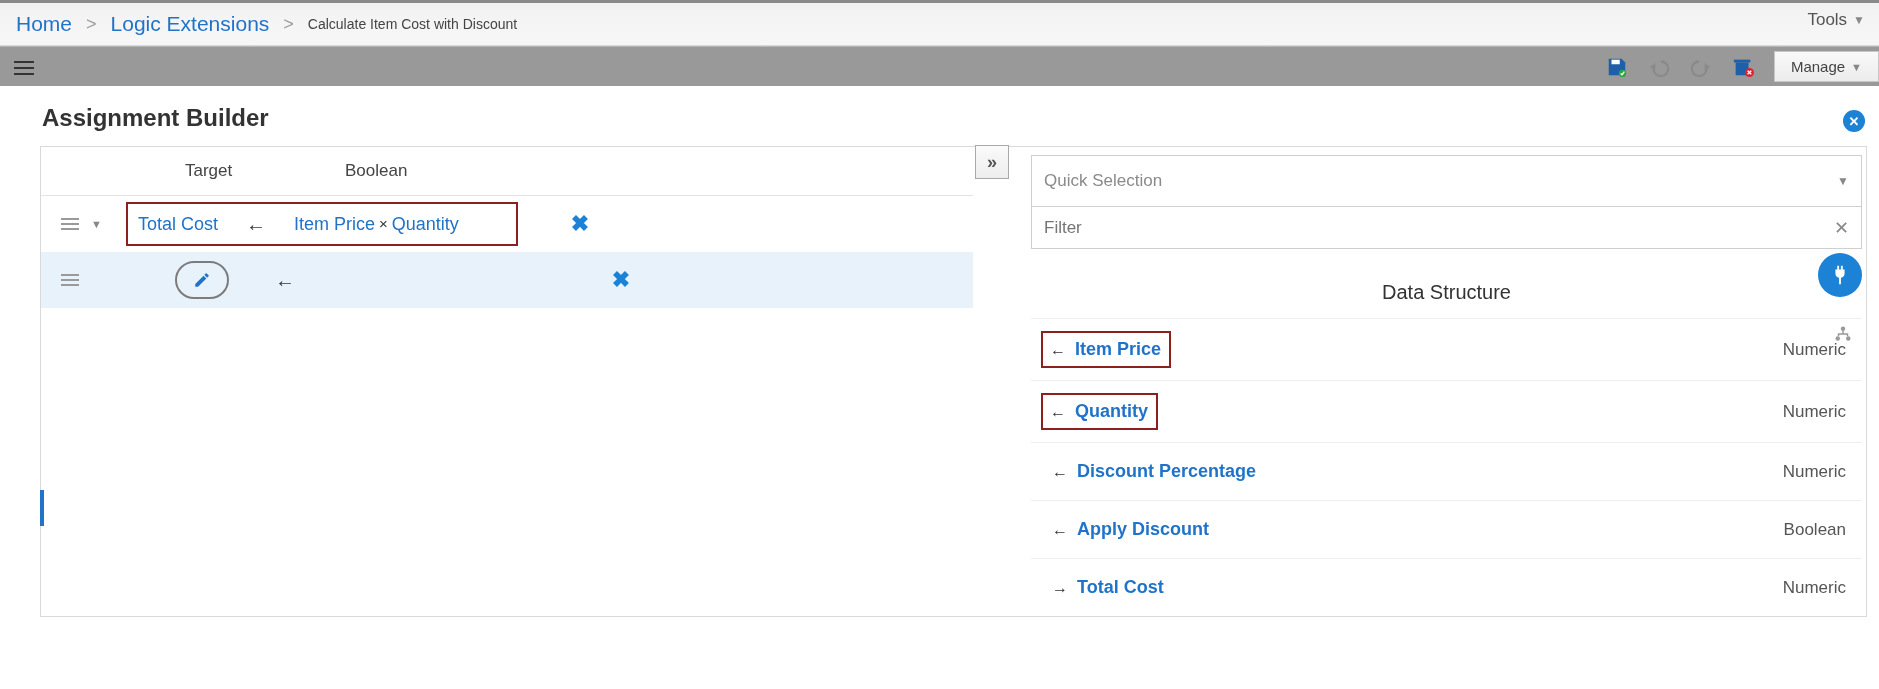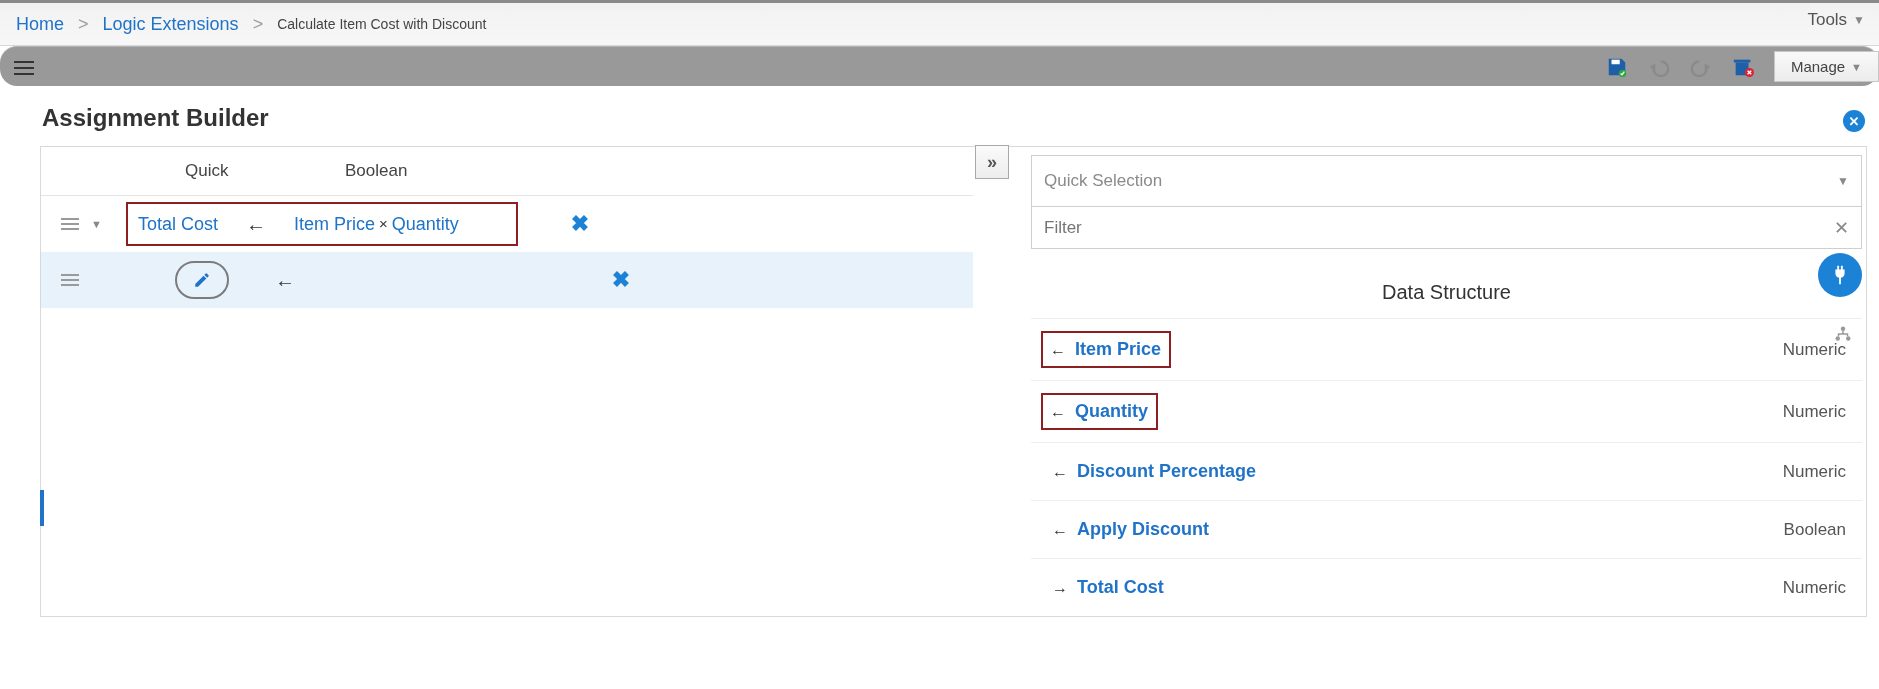--- a/index.html
+++ b/index.html
@@ -15,36 +15,35 @@
   .breadcrumb-bar {
     height: 46px;
     background: linear-gradient(to bottom, #f2f2f2, #f7f7f7);
     border-top: 3px solid #8a8a8a;
     border-bottom: 1px solid #d8d8d8;
     display: flex;
     align-items: center;
     padding: 0 16px;
     position: relative;
   }
-  .breadcrumb-bar a { color: #1f73c9; text-decoration: none; font-size: 18px; }
+  .breadcrumb-bar a { color: #1f73c9; text-decoration: none; font-size: 21px; }
   .breadcrumb-bar .sep { color: #9a9a9a; padding: 0 14px; font-size: 18px;}
   .breadcrumb-bar .current { color: #444; font-size: 14px;}
   .breadcrumb-bar .tools {
     position: absolute; right: 14px; top: 0; bottom: 8px; display: flex; align-items: center;
     color: #555; font-size: 17px; cursor: pointer;
   }
   .breadcrumb-bar .tools .chev { font-size: 12px; margin-left: 6px; color: #888;}
 
   
   .toolbar {
     height: 40px;
     background: #999999;
     border-top: 1px solid #b5b5b5;
     position: relative;
-    border-radius: 17px;
   }
   .hamburger { position: absolute; left: 14px; top: 10px; cursor: pointer; }
   .hamburger span { display:block; width:20px; height:2px; background:#333; margin:4px 0;}
   .toolbar-right {
     position: absolute; right: 0; top: 4px; display: flex; align-items: center; gap: 20px; padding-right: 0;
   }
   .toolbar-right .ticon { width: 22px; height: 22px; }
   .manage-btn {
     background: linear-gradient(#f9f9f9,#ececec);
     border: 1px solid #c7c7c7;
@@ -270,21 +269,21 @@
     <div class="modal-title">Assignment Builder</div>
     <div class="close-circle">
       <span>✕</span>
     </div>
   </div>
 
   <div class="builder-area">
 
     <div class="left-col">
       <div class="columns-header">
-        <div class="target-h">Quick</div>
+        <div class="target-h">Target</div>
         <div class="source-h">Boolean</div>
       </div>
 
       <div class="row">
         <div class="drag-lines">
             <span></span>
             <span></span>
             <span></span>
           </div>
         <div class="chevdown">▼</div>

